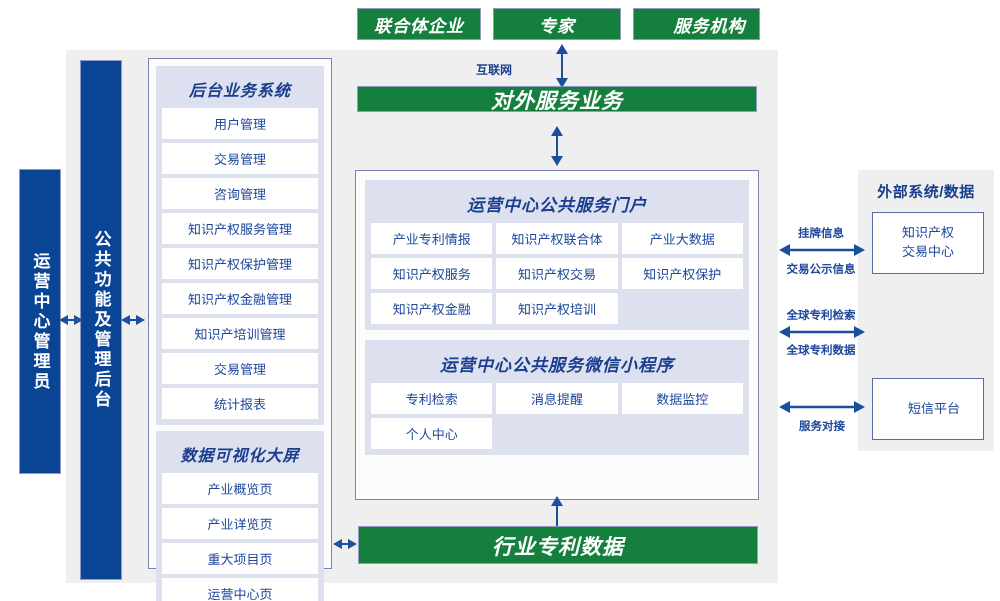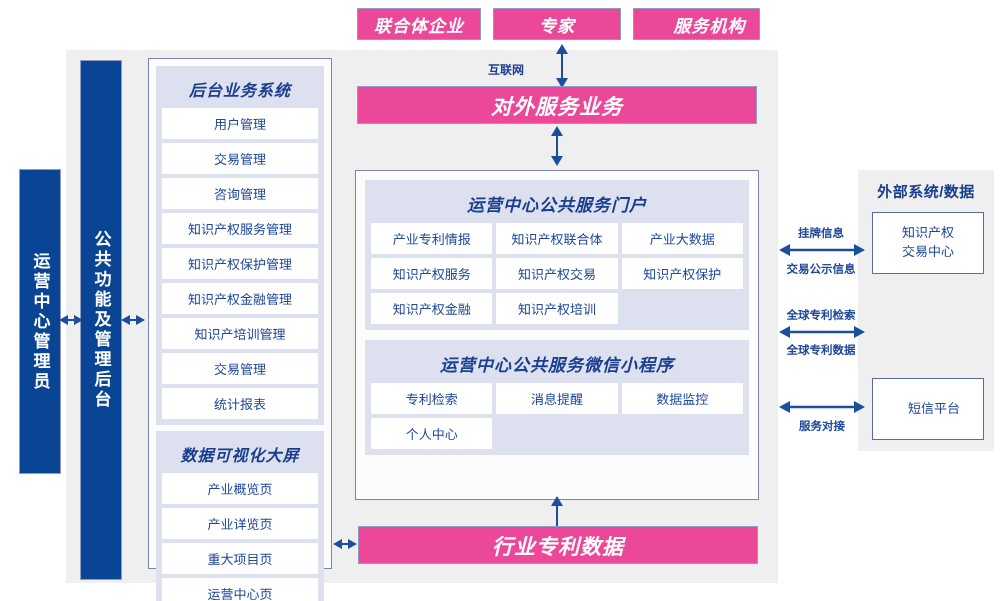--- a/index.html
+++ b/index.html
@@ -11,21 +11,21 @@
     position:relative;
     overflow:hidden;
   }
   .canvas{position:relative;width:1000px;height:601px;}
 
   
   .abs{position:absolute;box-sizing:border-box;}
 
   
   .blue-box{
-    background:#ec4899;
+    background:#15803d;
     border:1px solid #8f9bc4;
     color:#ffffff;
     font-weight:bold;
     font-style:italic;
     display:flex;align-items:center;justify-content:center;
     text-align:center;
     letter-spacing:1px;
   }
 
   
@@ -120,28 +120,28 @@
   </div>
   <div class="abs blue-box" style="left:493px;top:8px;width:128px;height:32px;font-size:17px;">
     <span>专家</span>
   </div>
   <div class="abs blue-box" style="left:633px;top:8px;width:127px;height:32px;font-size:17px;padding-left:26px;">
     <span>服务机构</span>
   </div>
 
   <div class="abs stage" style="left:66px;top:50px;width:712px;height:533px;"></div>
 
-  <div class="abs net-label" style="left:488px;top:60px;">互联网</div>
+  <div class="abs net-label" style="left:476px;top:60px;">互联网</div>
   <svg class="abs" style="left:551px;top:44px;width:22px;height:44px;" viewBox="0 0 22 44">
     <line x1="11" y1="6" x2="11" y2="38" stroke="#1b4f9c" stroke-width="2"></line>
     <polygon points="11,0 17,10 5,10" fill="#1b4f9c"></polygon>
     <polygon points="11,44 17,34 5,34" fill="#1b4f9c"></polygon>
   </svg>
 
-  <div class="abs blue-box" style="left:357px;top:86px;width:400px;height:38px;font-size:21px;">
+  <div class="abs blue-box" style="left:357px;top:86px;width:400px;height:26px;font-size:21px;">
     <span>对外服务业务</span>
   </div>
 
   <svg class="abs" style="left:546px;top:126px;width:22px;height:40px;" viewBox="0 0 22 40">
     <line x1="11" y1="6" x2="11" y2="34" stroke="#1b4f9c" stroke-width="2"></line>
     <polygon points="11,0 17,10 5,10" fill="#1b4f9c"></polygon>
     <polygon points="11,40 17,30 5,30" fill="#1b4f9c"></polygon>
   </svg>
 
   <div class="abs blue-vbar" style="left:19px;top:169px;width:42px;height:305px;">

